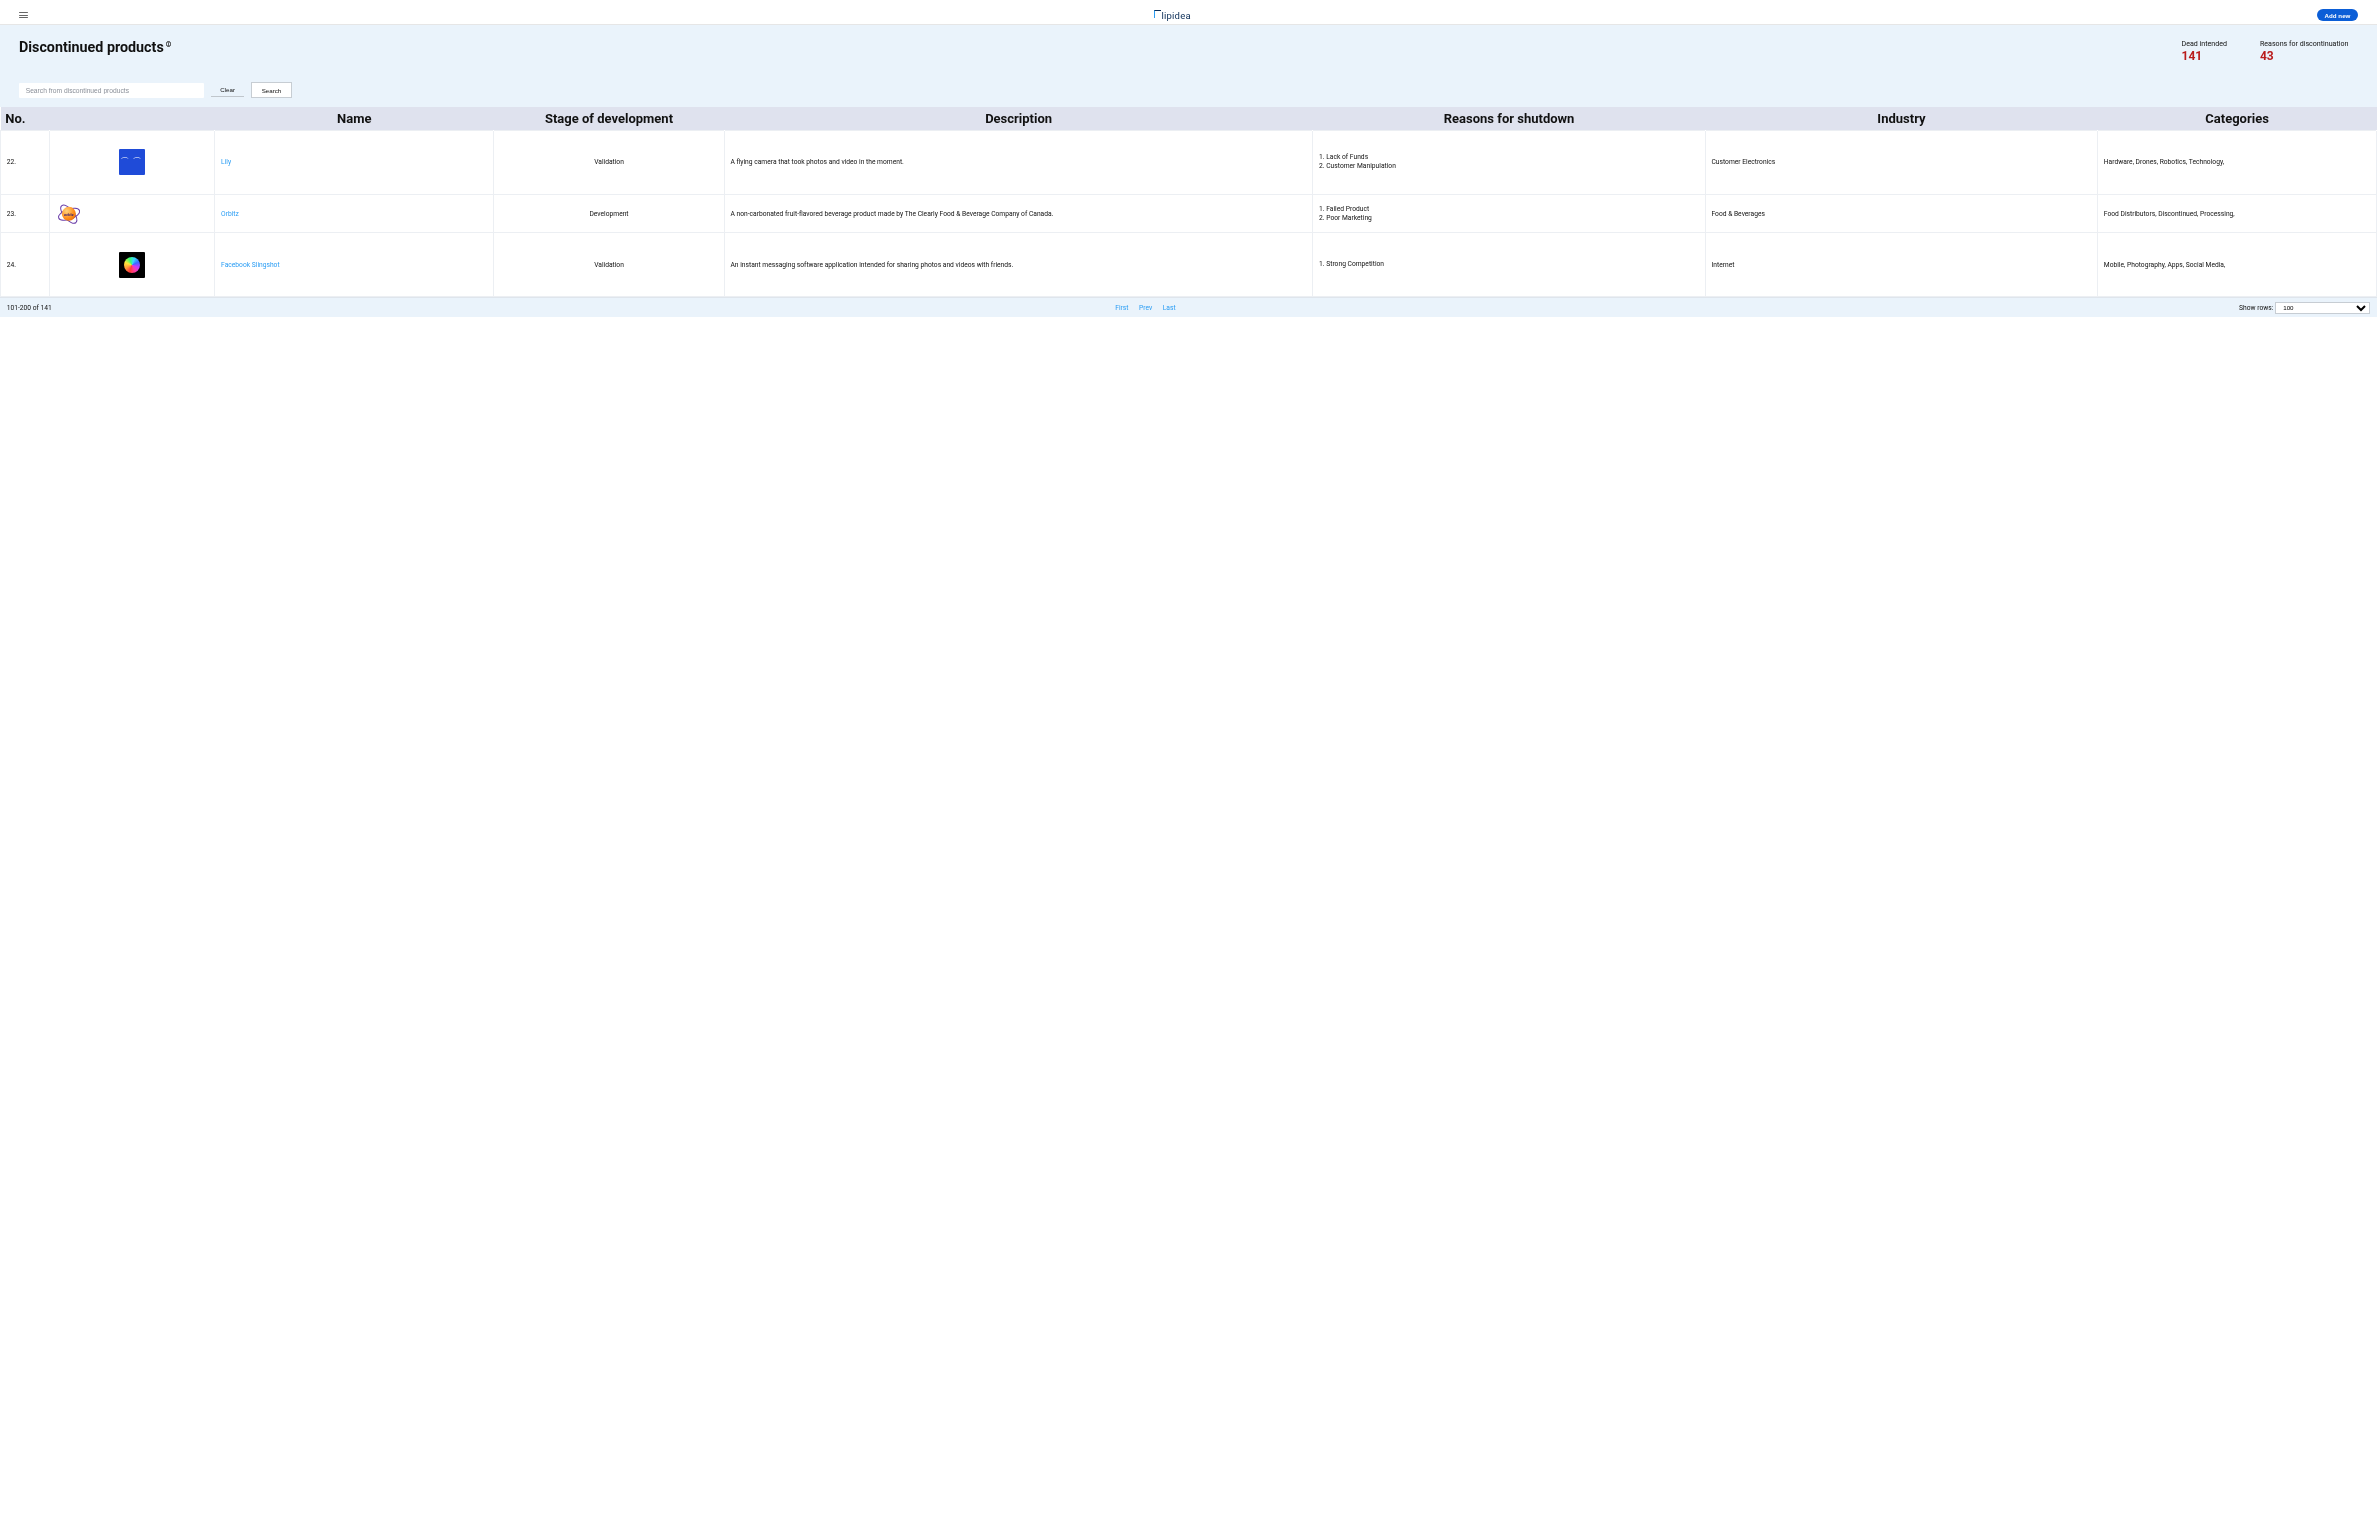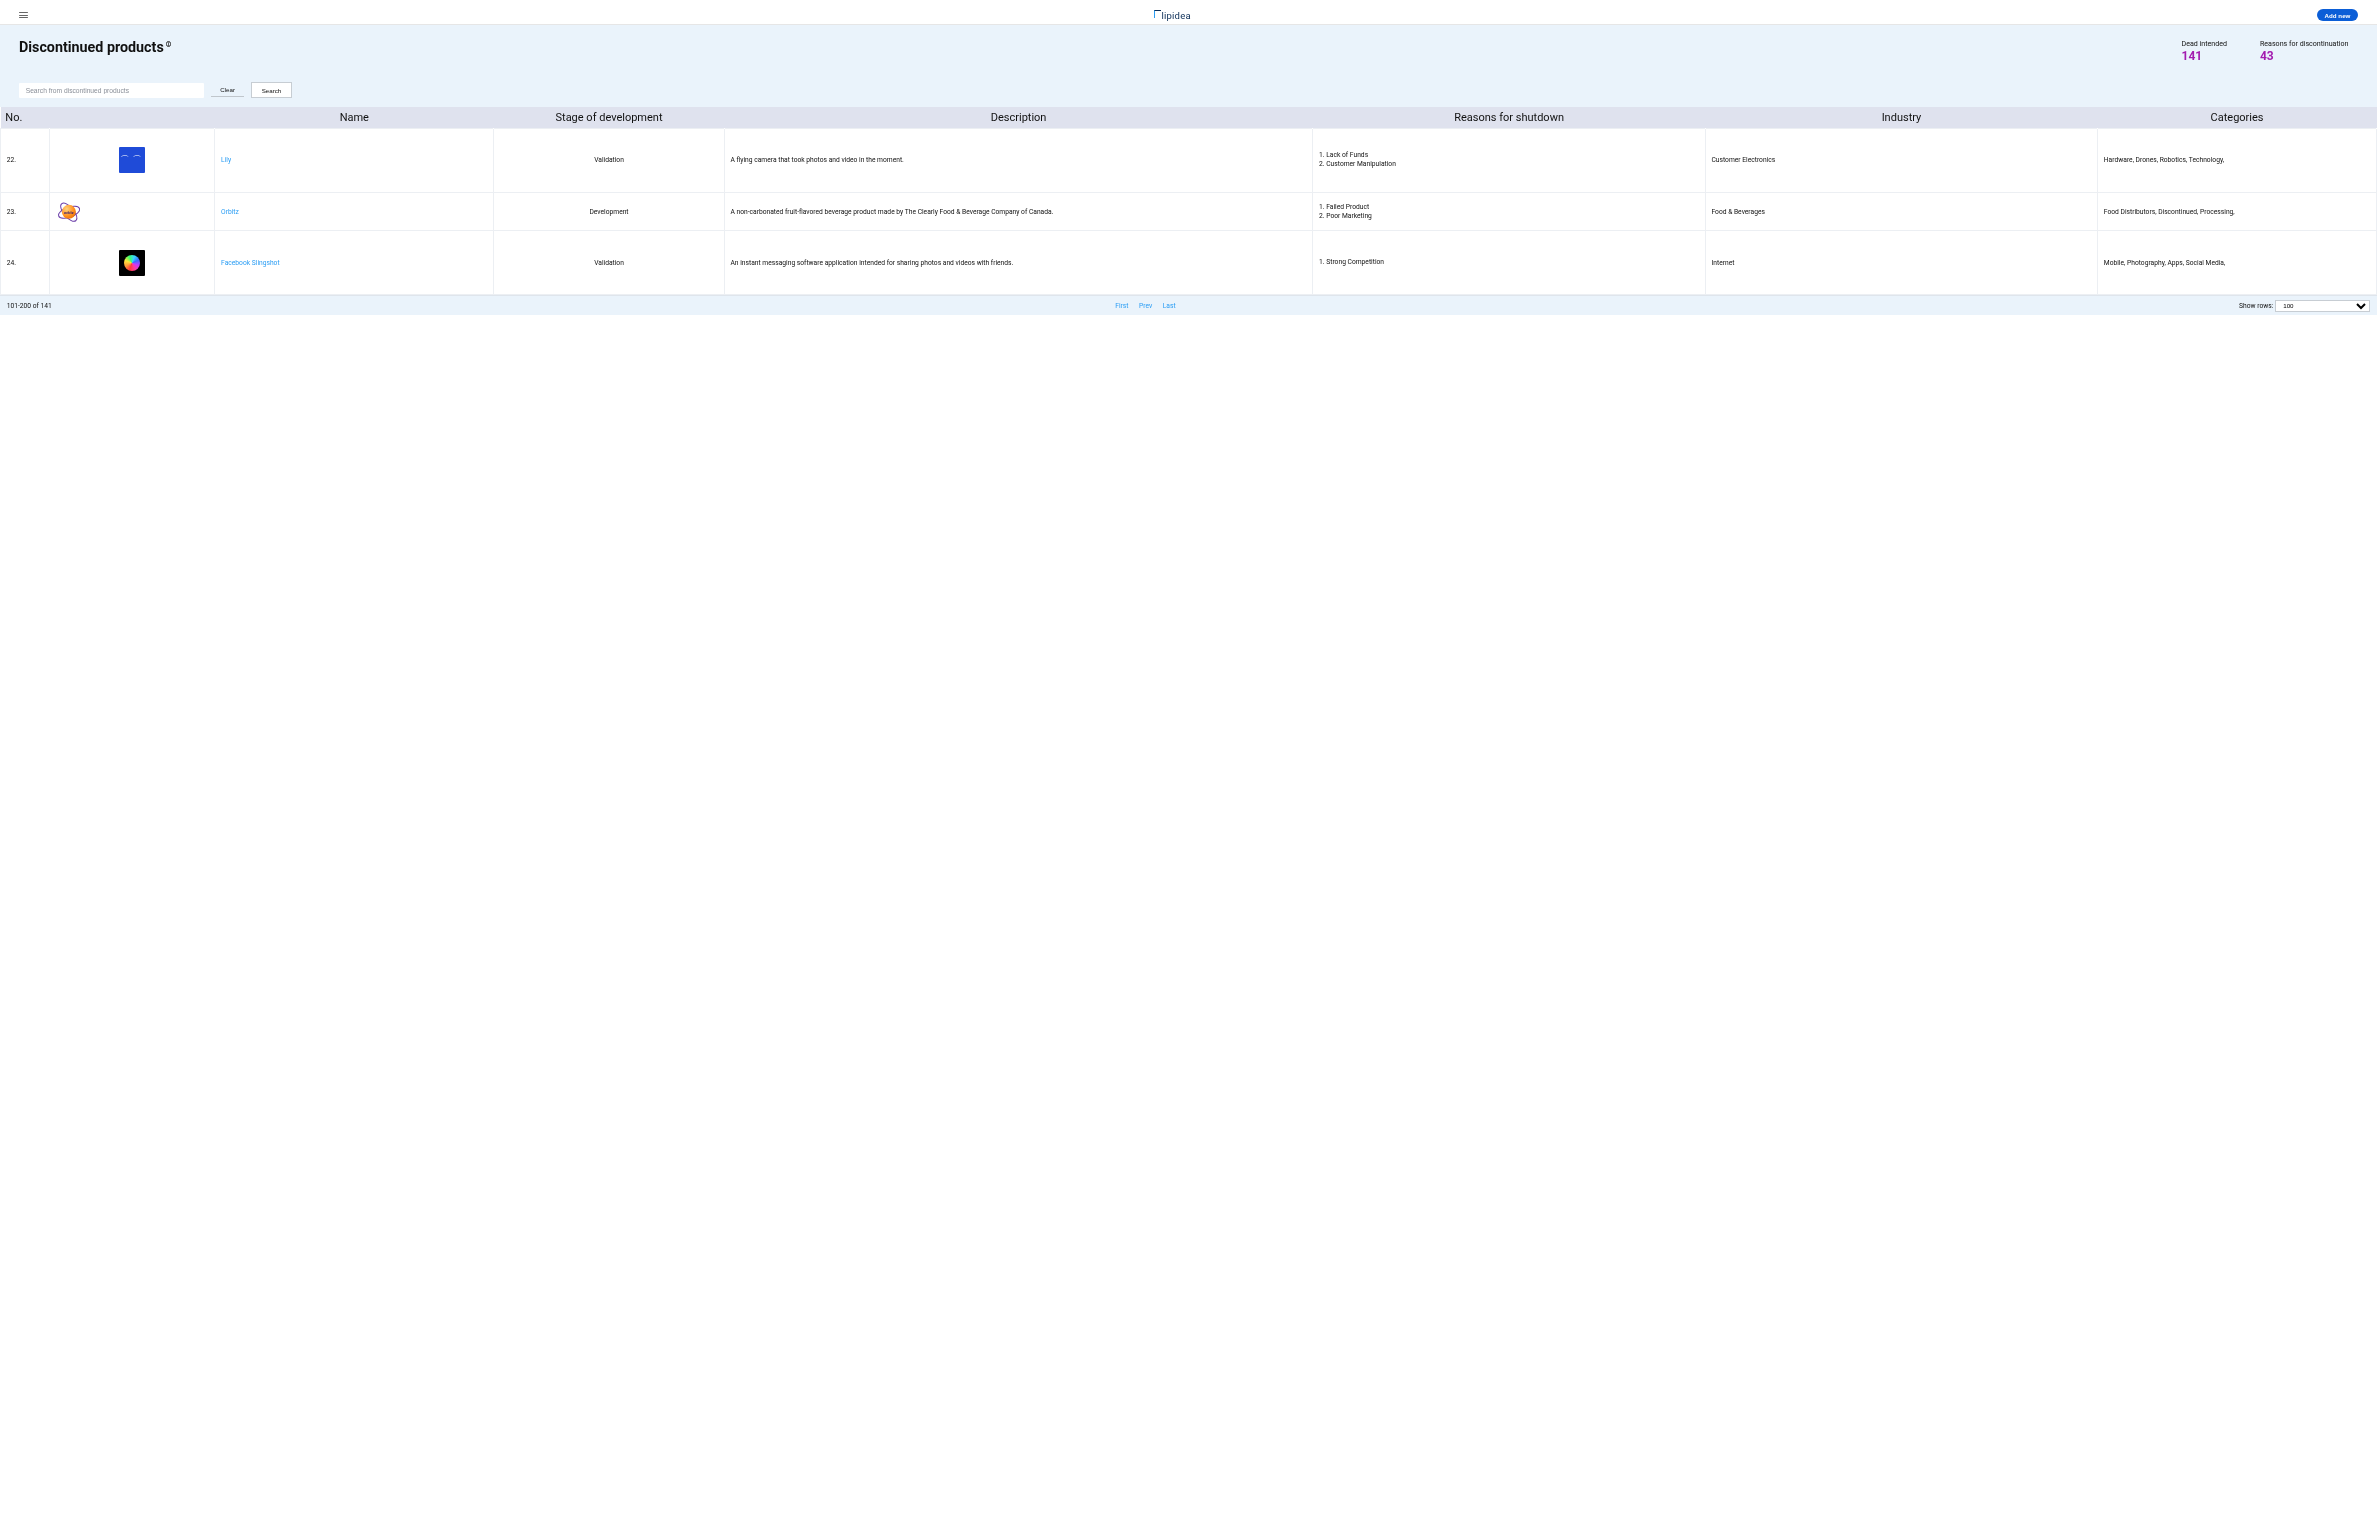--- a/index.html
+++ b/index.html
@@ -33,40 +33,40 @@
   
   .hero {
     background: #eaf3fb;
     padding: 14.3px 19px 9.5px 19px;
   }
   .hero-top { display: flex; justify-content: space-between; align-items: flex-start; margin-bottom: 19px; }
   .page-title { font-size: 14.3px; font-weight: 700; color: #111; display: flex; align-items: flex-start; }
   .page-title sup { font-size: 4.8px; border: 0.5px solid #333; border-radius: 50%; width: 5.7px; height: 5.7px; display: inline-flex; align-items: center; justify-content: center; margin-left: 1.9px; margin-top: 1.9px; }
   .stats { display: flex; gap: 33px; padding-right: 9.5px; }
   .stat-label { font-size: 7.1px; color: #111; margin-bottom: 1px; }
-  .stat-value { font-size: 12px; font-weight: 700; color: #a21caf; }
+  .stat-value { font-size: 12px; font-weight: 700; color: #b91c1c; }
   .search-row { display: flex; gap: 6.7px; align-items: center; }
   .search-input {
     width: 185px; height: 15px; border: none; border-radius: 1px; padding: 0 6.7px;
     font-size: 6.7px; background: #fff; color: #333;
   }
   .search-input::placeholder { color: #8a8f98; }
   .clear-btn {
     background: transparent; border: none; border-bottom: 0.5px solid #c0c6cc; padding: 2.9px 9.5px 3.3px 9.5px;
     font-size: 6.2px; cursor: pointer; color: #111;
   }
   .search-btn {
     background: #fff; border: 0.5px solid #c7cdd3; padding: 3.3px 9.5px; font-size: 6.2px; cursor: pointer; color: #111;
   }
   
   .table-wrap { overflow-x: auto; }
   table { width: 100%; border-collapse: collapse; table-layout: fixed; }
   thead { background: #dfe2ee; }
   th {
-    font-weight: 400; font-size: 11px; color: #111; padding: 3.8px 4.8px; text-align: center;
+    font-weight: 700; font-size: 13px; color: #111; padding: 3.8px 4.8px; text-align: center;
     border-right: 0.5px solid rgba(255,255,255,0.0);
   }
   th.left { text-align: left; padding-left: 4.8px; }
   tbody td {
     border: 0.5px solid #eceff3; padding: 5.7px 5.7px; vertical-align: middle; font-size: 6.7px; color: #111;
     background: #fff;
   }
   tbody tr { min-height: 71px; }
   .col-no { width: 14.3px; text-align: left; }
   .col-logo { width: 48px; text-align: center; }

